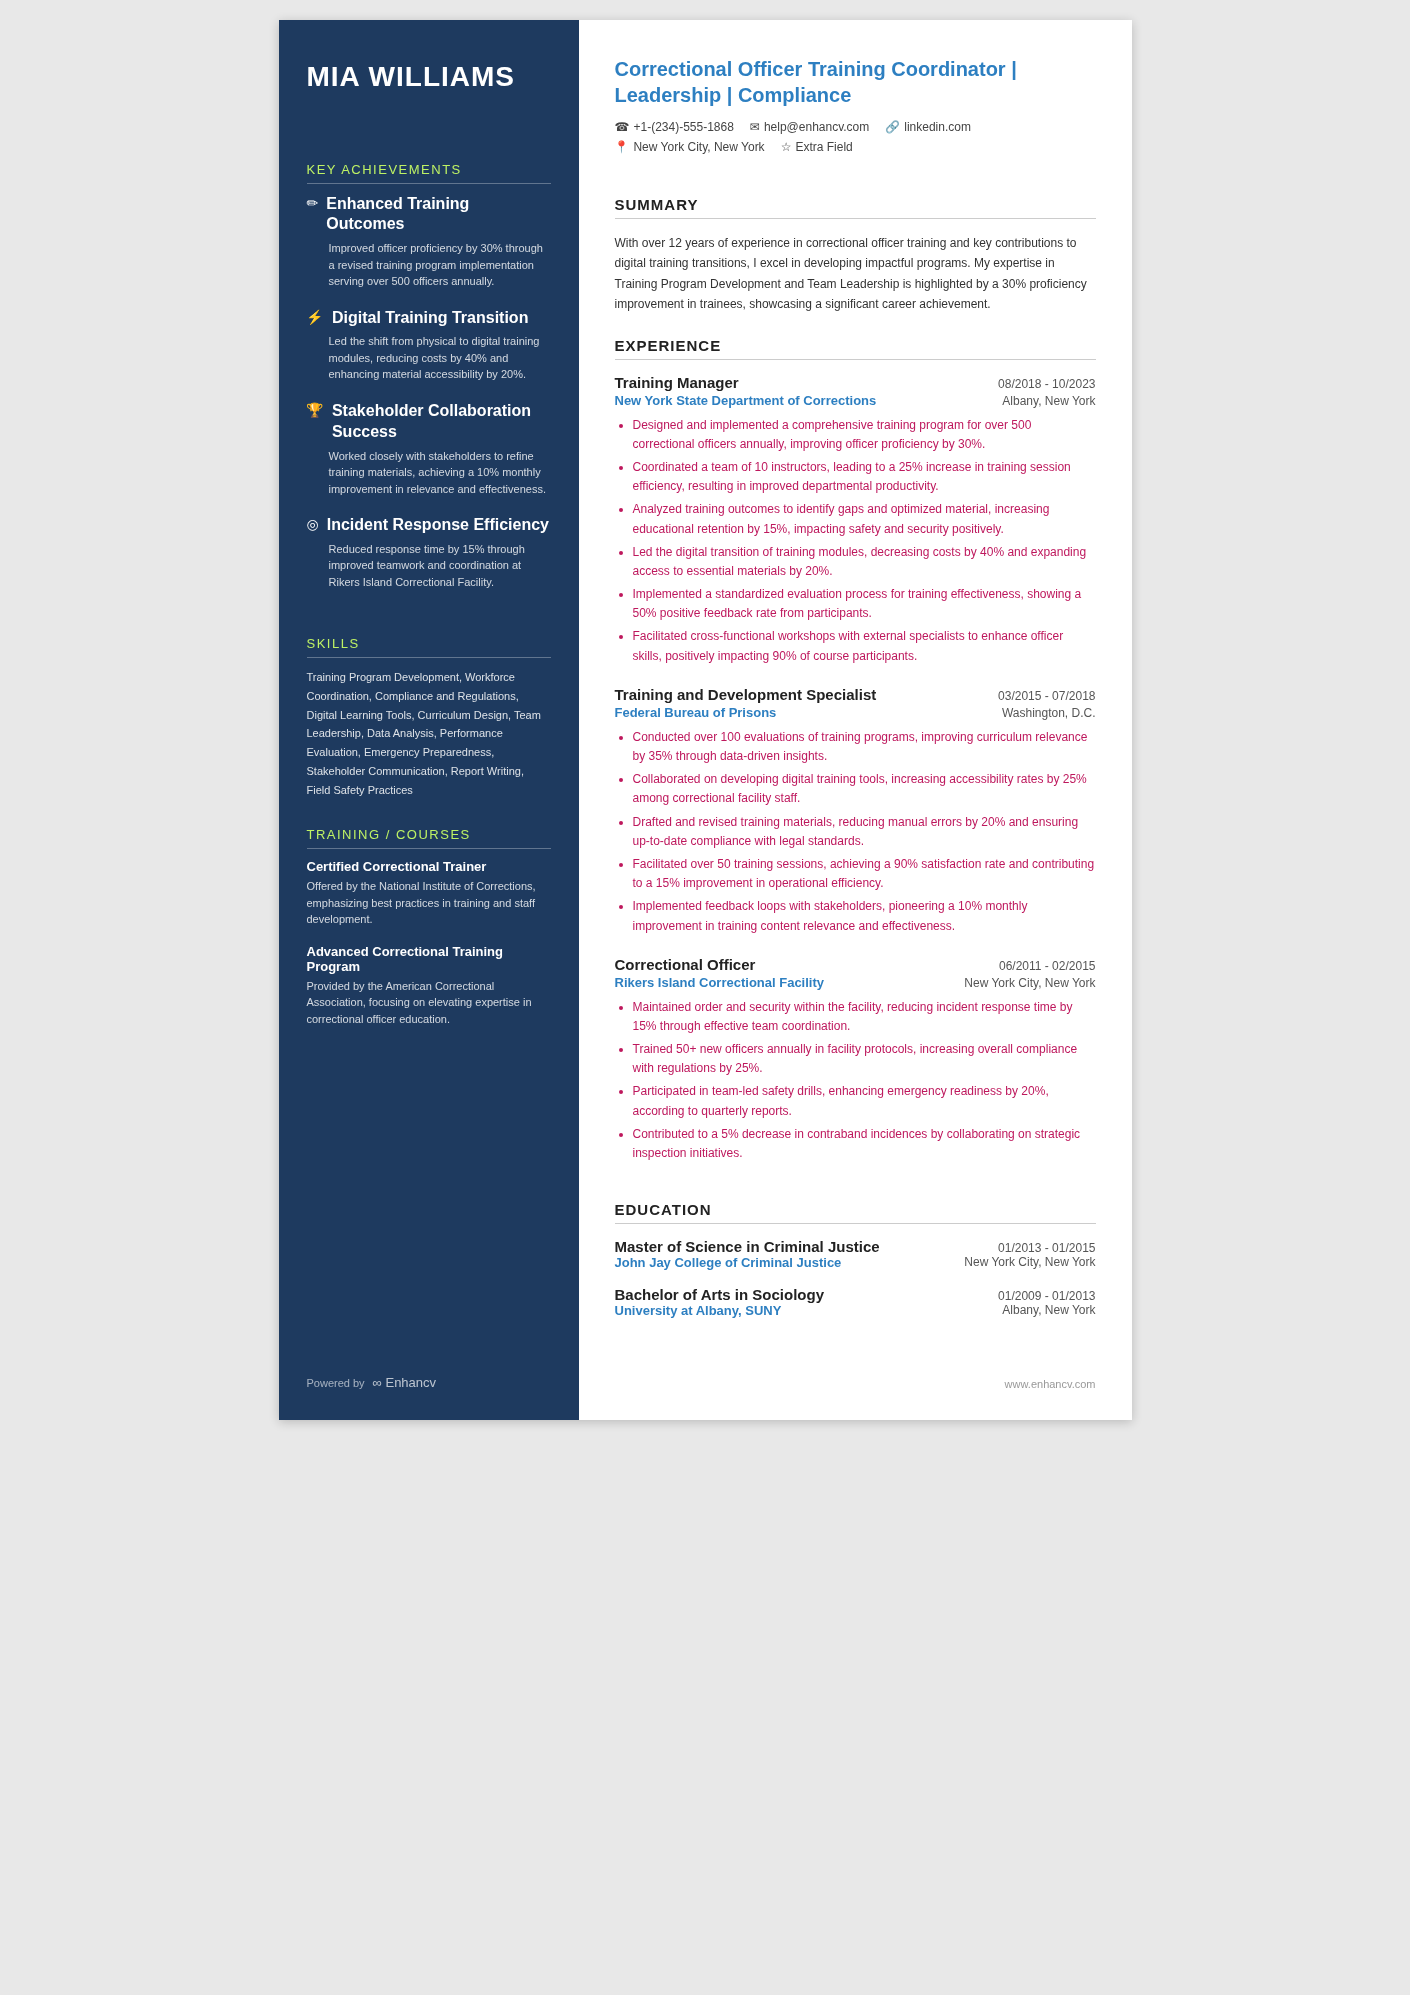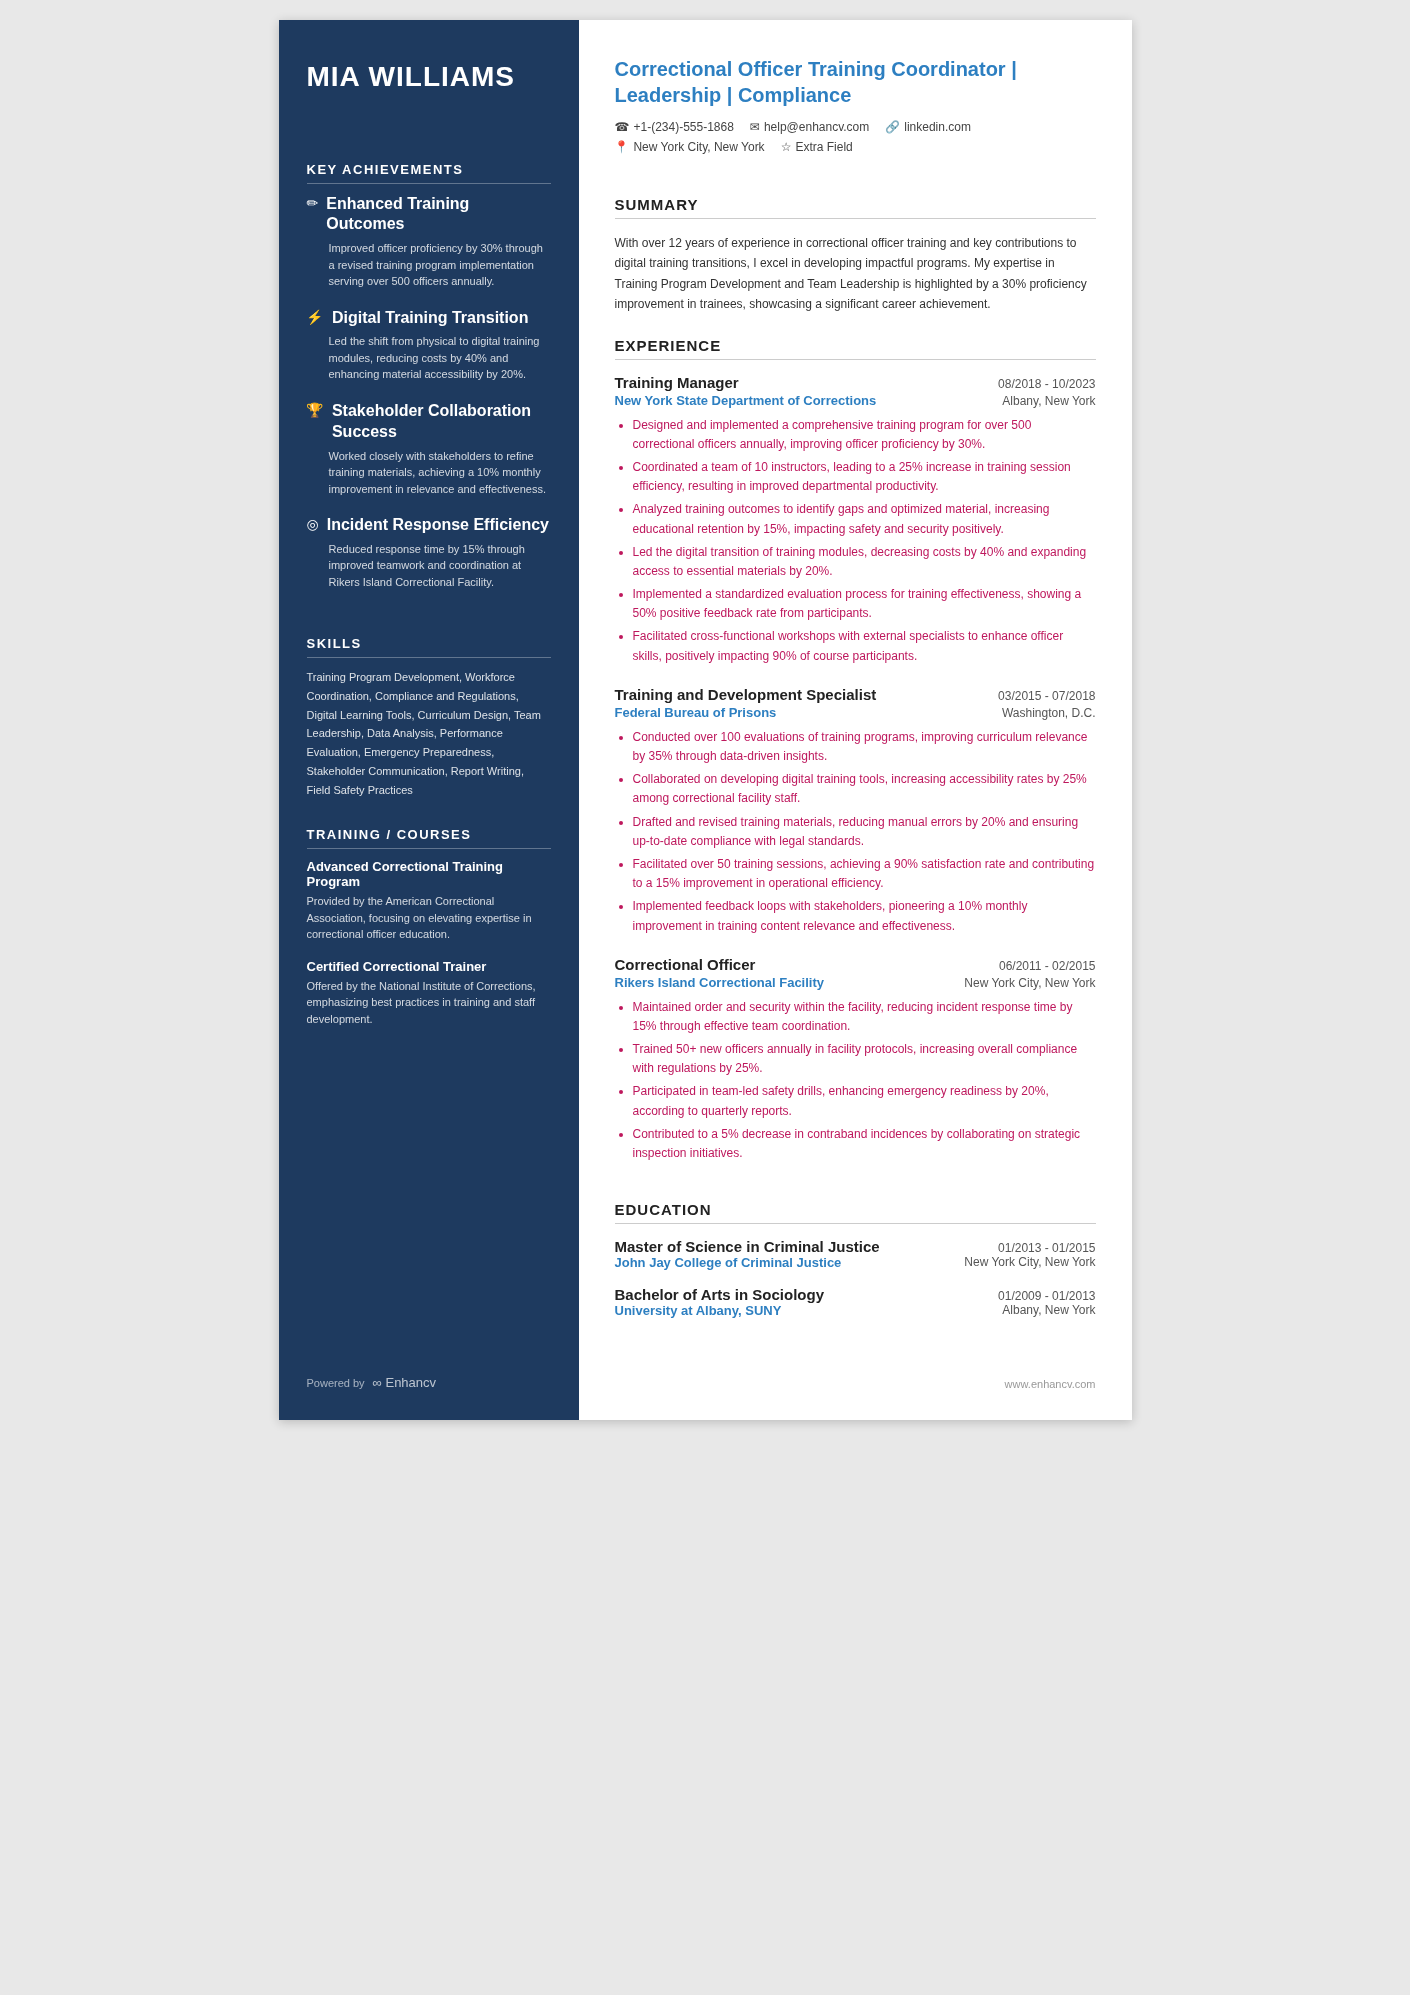--- a/index.html
+++ b/index.html
@@ -33,24 +33,24 @@
       font-size: 28px;
       font-weight: 700;
       color: white;
       text-transform: uppercase;
       letter-spacing: 1px;
       margin-bottom: 40px;
       line-height: 1.2;
     }
     .sidebar-section-title {
       font-size: 13px;
-      font-weight: 700;
+      font-weight: 400;
       text-transform: uppercase;
       letter-spacing: 1.5px;
-      color: #ffffff;
+      color: #bef264;
       margin-bottom: 10px;
       margin-top: 28px;
       border-bottom: 1px solid rgba(255,255,255,0.3);
       padding-bottom: 6px;
     }
     .achievement-item {
       margin-bottom: 18px;
     }
     .achievement-header {
       display: flex;
@@ -285,26 +285,26 @@
     <div class="achievement-desc">Reduced response time by 15% through improved teamwork and coordination at Rikers Island Correctional Facility.</div>
   </div>
       </div>
 
     <div class="sidebar-section-title">SKILLS</div>
     <div class="skills-text">Training Program Development, Workforce Coordination, Compliance and Regulations, Digital Learning Tools, Curriculum Design, Team Leadership, Data Analysis, Performance Evaluation, Emergency Preparedness, Stakeholder Communication, Report Writing, Field Safety Practices</div>
 
     <div class="sidebar-section-title">TRAINING / COURSES</div>
     <div id="training-container">
         <div class="training-item">
+    <div class="training-title">Certified Correctional Trainer</div>
+    <div class="training-desc">Offered by the National Institute of Corrections, emphasizing best practices in training and staff development.</div>
+  </div>
+        <div class="training-item">
     <div class="training-title">Advanced Correctional Training Program</div>
     <div class="training-desc">Provided by the American Correctional Association, focusing on elevating expertise in correctional officer education.</div>
-  </div>
-        <div class="training-item">
-    <div class="training-title">Certified Correctional Trainer</div>
-    <div class="training-desc">Offered by the National Institute of Corrections, emphasizing best practices in training and staff development.</div>
   </div>
       </div>
 
     <div class="sidebar-footer">
       <span>Powered by</span>
       <span class="enhancv-logo">∞ Enhancv</span>
     </div>
   </div>
 
   <div class="main">

